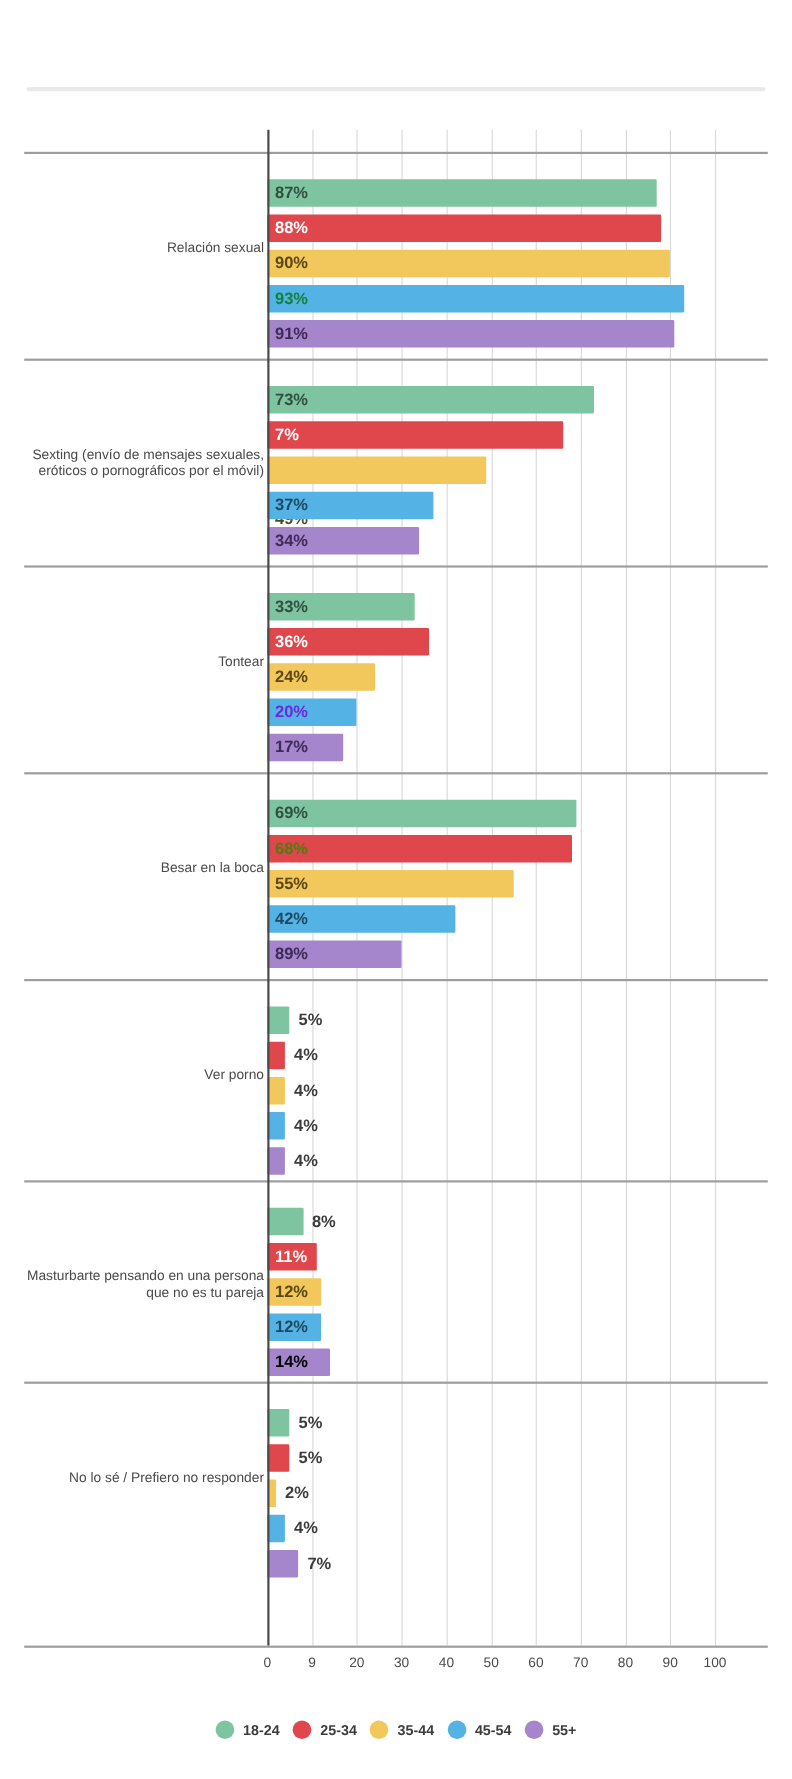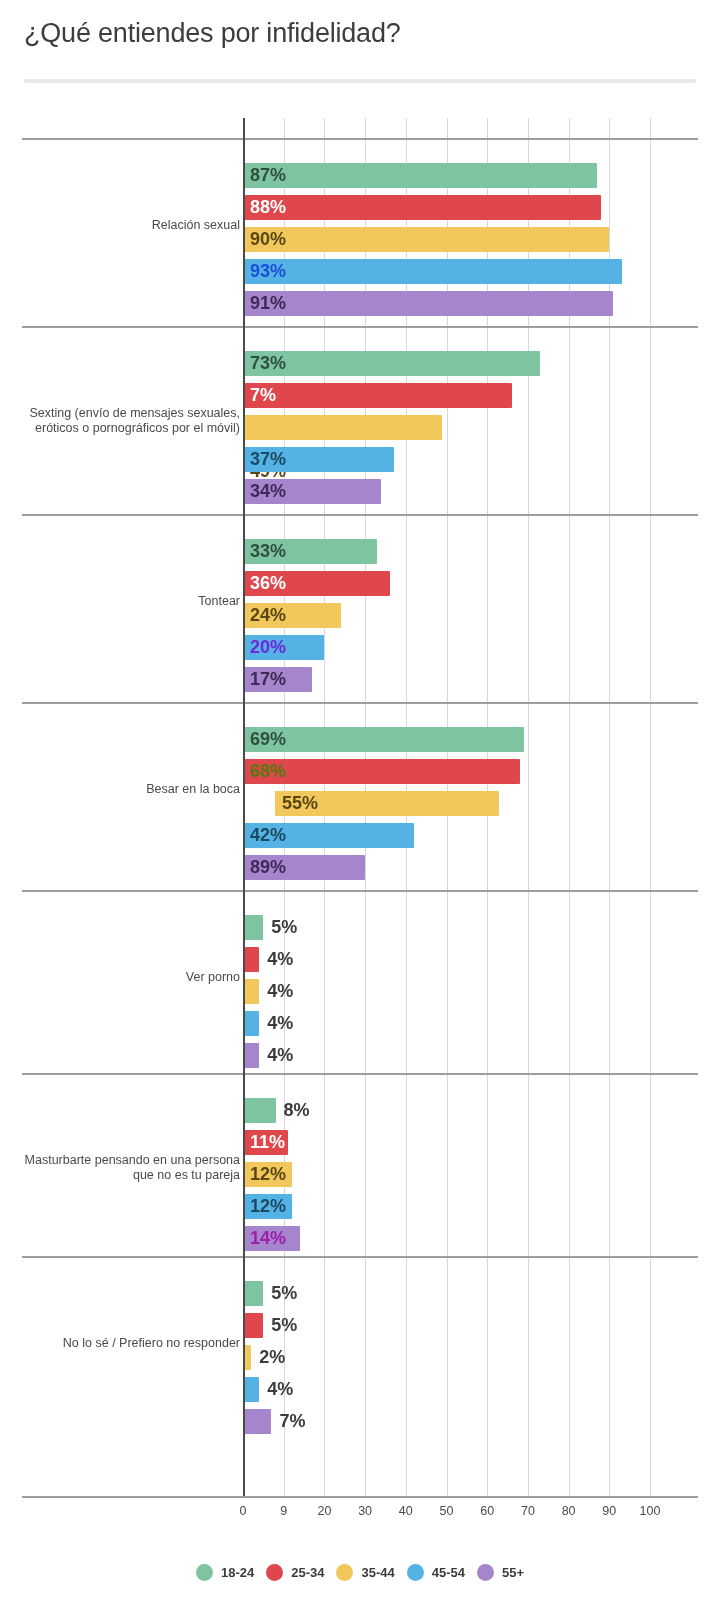--- a/index.html
+++ b/index.html
@@ -113,21 +113,21 @@
     left: 0;
     top: 0;
     height: 25px;
     border-radius: 1px;
   }
   .bar-value {
     position: absolute;
     top: 0;
     height: 25px;
     line-height: 25px;
-    font-size: 18px;
+    font-size: 15px;
     font-weight: bold;
     white-space: nowrap;
     text-align: center;
   }
   .bar-value.inside {
     left: 7px;
   }
   .bar-value.outside {
     color: #3c3c3c;
   }
@@ -184,21 +184,20 @@
   .legend-label {
     font-size: 13px;
     font-weight: bold;
     color: #3c3c3c;
   }
 </style>
 </head>
 <body>
 
 <div id="chart-header">
-  <div id="chart-title">¿Qué entiendes por infidelidad?</div>
   <div id="header-rule"></div>
 </div>
 
 <div id="plot-area">
   <div id="gridlines">
       <div class="gridline axis-zero" style="left: 243px;"></div>
       <div class="gridline" style="left: 283.7px;"></div>
       <div class="gridline" style="left: 324.4px;"></div>
       <div class="gridline" style="left: 365.1px;"></div>
       <div class="gridline" style="left: 405.8px;"></div>
@@ -221,21 +220,21 @@
           <div class="bar-row" style="top: 57px; width: 418.16px;">
             <div class="bar" style="width: 358.16px; background: rgb(224, 71, 76);"></div>
             <div class="bar-value inside" style="color: rgb(255, 255, 255);">88%</div>
           </div>
           <div class="bar-row" style="top: 89px; width: 426.3px;">
             <div class="bar" style="width: 366.3px; background: rgb(242, 199, 92);"></div>
             <div class="bar-value inside" style="color: rgb(90, 71, 19);">90%</div>
           </div>
           <div class="bar-row" style="top: 121px; width: 438.51px;">
             <div class="bar" style="width: 378.51px; background: rgb(84, 179, 228);"></div>
-            <div class="bar-value inside" style="color: #1d4ed8;">93%</div>
+            <div class="bar-value inside" style="color: #15803d;">93%</div>
           </div>
           <div class="bar-row" style="top: 153px; width: 430.37px;">
             <div class="bar" style="width: 370.37px; background: rgb(165, 133, 204);"></div>
             <div class="bar-value inside" style="color: rgb(61, 42, 87);">91%</div>
           </div>
         </div>
       </div>
       <div class="cat-group" style="top: 208px;">
         <div class="cat-separator"></div>
         <div class="cat-label" style="top: 79.5px;">Sexting (envío de mensajes sexuales, eróticos o pornográficos por el móvil)</div>
@@ -293,21 +292,21 @@
         <div class="cat-label" style="top: 79.5px;">Besar en la boca</div>
         <div class="bars">
           <div class="bar-row" style="top: 25px; width: 340.83px;">
             <div class="bar" style="width: 280.83px; background: rgb(126, 196, 160);"></div>
             <div class="bar-value inside" style="color: rgb(47, 79, 63);">69%</div>
           </div>
           <div class="bar-row" style="top: 57px; width: 336.76px;">
             <div class="bar" style="width: 276.76px; background: rgb(224, 71, 76);"></div>
             <div class="bar-value inside" style="color: #4d7c0f;">68%</div>
           </div>
-          <div class="bar-row" style="top: 89px; width: 226px; margin-left: 32px;">
+          <div class="bar-row" style="top: 89px; width: 226px;">
             <div class="bar" style="width: 223.85px; background: rgb(242, 199, 92);"></div>
             <div class="bar-value inside" style="color: rgb(90, 71, 19);">55%</div>
           </div>
           <div class="bar-row" style="top: 121px; width: 230.94px;">
             <div class="bar" style="width: 170.94px; background: rgb(84, 179, 228);"></div>
             <div class="bar-value inside" style="color: rgb(27, 74, 99);">42%</div>
           </div>
           <div class="bar-row" style="top: 153px; width: 182.1px;">
             <div class="bar" style="width: 122.1px; background: rgb(165, 133, 204);"></div>
             <div class="bar-value inside" style="color: rgb(61, 42, 87);">89%</div>
@@ -355,21 +354,21 @@
           <div class="bar-row" style="top: 89px; width: 108.84px;">
             <div class="bar" style="width: 48.84px; background: rgb(242, 199, 92);"></div>
             <div class="bar-value inside" style="color: rgb(90, 71, 19);">12%</div>
           </div>
           <div class="bar-row" style="top: 121px; width: 108.84px;">
             <div class="bar" style="width: 48.84px; background: rgb(84, 179, 228);"></div>
             <div class="bar-value inside" style="color: rgb(27, 74, 99);">12%</div>
           </div>
           <div class="bar-row" style="top: 153px; width: 116.98px;">
             <div class="bar" style="width: 56.98px; background: rgb(165, 133, 204);"></div>
-            <div class="bar-value inside" style="color: #a21caf;">14%</div>
+            <div class="bar-value inside" style="color: #000000;">14%</div>
           </div>
         </div>
       </div>
       <div class="cat-group" style="top: 1138px;">
         <div class="cat-separator"></div>
         <div class="cat-label" style="top: 79.5px;">No lo sé / Prefiero no responder</div>
         <div class="bars">
           <div class="bar-row" style="top: 25px; width: 80.35px;">
             <div class="bar" style="width: 20.35px; background: rgb(126, 196, 160);"></div>
             <div class="bar-value outside" style="left: 28.35px;">5%</div>

